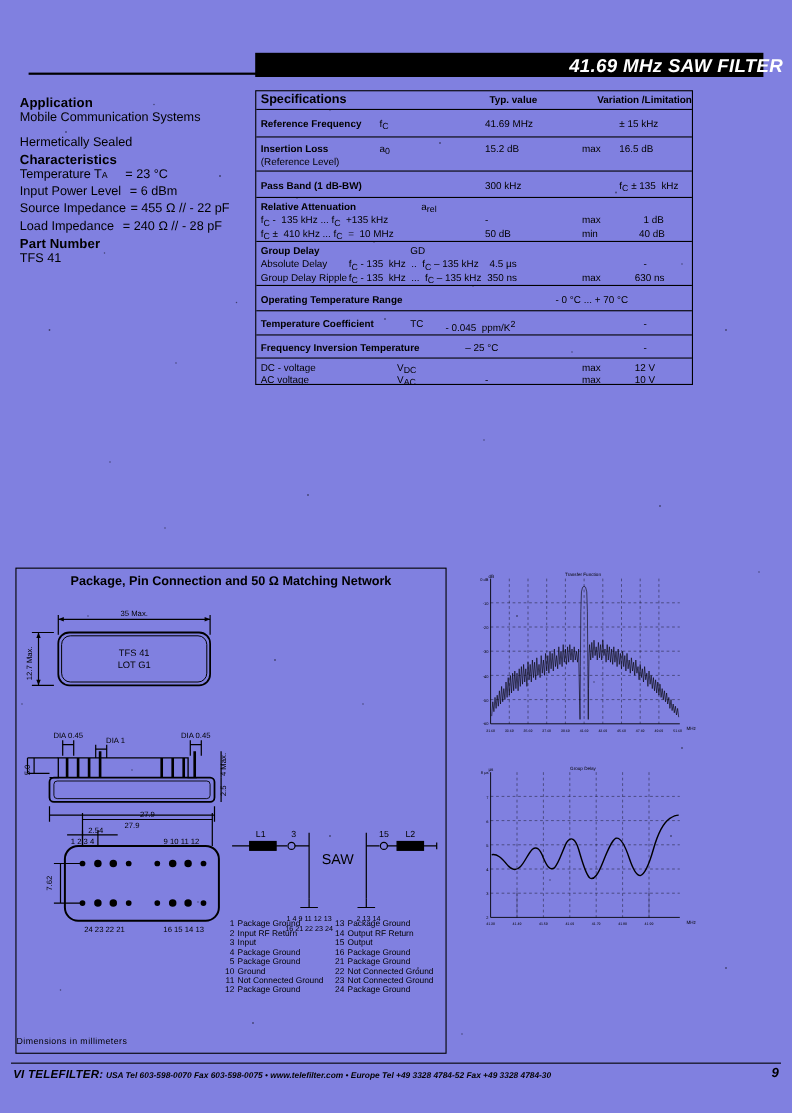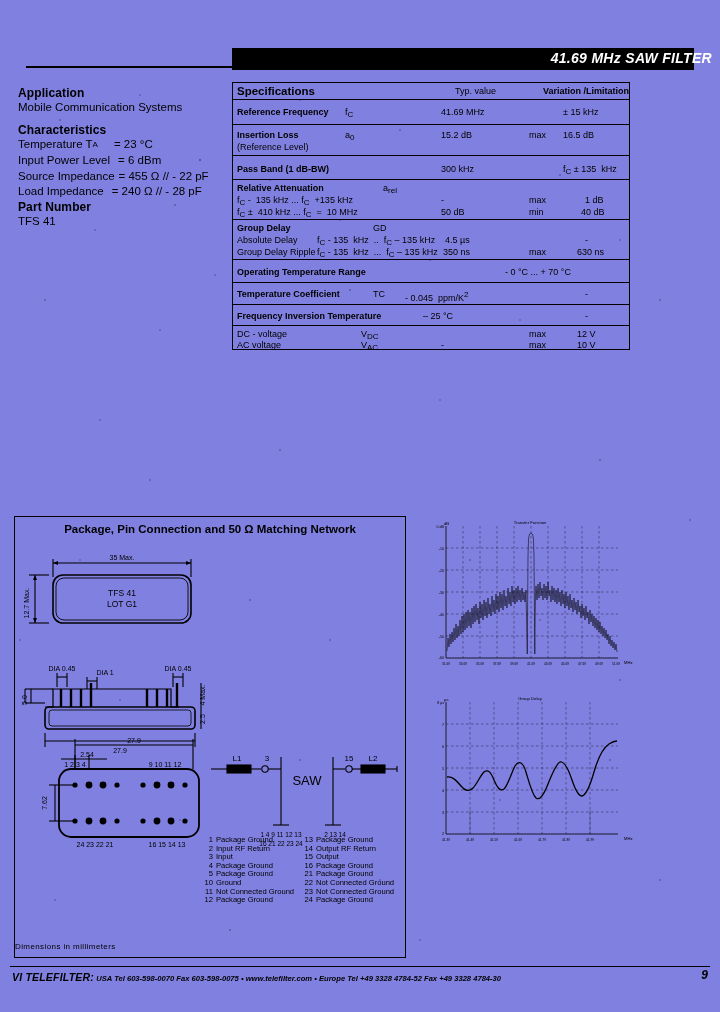--- a/index.html
+++ b/index.html
@@ -16,21 +16,21 @@
     position: absolute; left: 26px; top: 66px; width: 490px; height: 2px;
     background: #000;
   }
   .hdr-bar {
     position: absolute; left: 232px; top: 48px; width: 462px; height: 22px;
     background: #000;
   }
   .hdr-title {
     position: absolute; right: 8px; top: 50px;
     color: #fff; font-style: italic; font-weight: bold;
-    font-size: 14px; letter-spacing: .3px; white-space: nowrap;
+    font-size: 17px; letter-spacing: .3px; white-space: nowrap;
   }
 
   
   .left-col { position: absolute; left: 18px; top: 86px; width: 205px; }
   .lc-head { font-weight: bold; font-size: 12px; letter-spacing: .1px; }
   .lc-head.first { margin-top: 0; }
   .lc-line { font-size: 11.5px; line-height: 14.4px; white-space: nowrap; }
   .lc-gap { height: 9px; }
   .lc-row { display: flex; font-size: 11.5px; line-height: 15.6px; white-space: nowrap; }
   .lc-row .lbl { }
@@ -40,21 +40,21 @@
 
   
   .spec {
     position: absolute; left: 232px; top: 82px; width: 398px; height: 268px;
     border: 1.6px solid #000;
   }
   .spec-head {
     position: relative; height: 17px; border-bottom: 1.6px solid #000;
   }
   .sh-title { position: absolute; left: 4px; top: 2px; font-weight: bold; font-size: 11.5px; }
-  .sh-typ  { position: absolute; left: 222px; top: 3px; font-size: 9px; font-weight: normal; }
+  .sh-typ  { position: absolute; left: 212px; top: 3px; font-size: 9px; font-weight: bold; }
   .sh-var  { position: absolute; left: 310px; top: 3px; font-size: 9px; font-weight: bold; }
 
   .srow { position: relative; border-bottom: 1px solid #000; }
   .srow.nb { border-bottom: none; }
   .srow.thick { border-bottom: 1.6px solid #000; }
   .cell {
     position: absolute; font-size: 9px; line-height: 11px; white-space: nowrap;
   }
   .c-name { left: 4px; }
   .c-sym  { left: 112px; }
@@ -114,20 +114,21 @@
 <div class="page">
 
   <div class="hdr-rule"></div>
   <div class="hdr-bar"></div>
   <div class="hdr-title">41.69 MHz SAW FILTER</div>
 
   <div class="left-col">
     <div class="lc-head first">Application</div>
     <div class="lc-line">Mobile Communication Systems</div>
     <div class="lc-gap"></div>
+    <div class="lc-line">Hermetically Sealed</div>
 
     <div class="lc-head">Characteristics</div>
     <div class="lc-row">
       <span class="lbl">Temperature T</span>
         <sub>A</sub>
       <span class="val" style="margin-left:16px">= 23 °C</span>
     </div>
     <div class="lc-row">
       <span class="lbl">Input Power Level</span>
       <span class="val" style="margin-left:8px">= 6 dBm</span>

